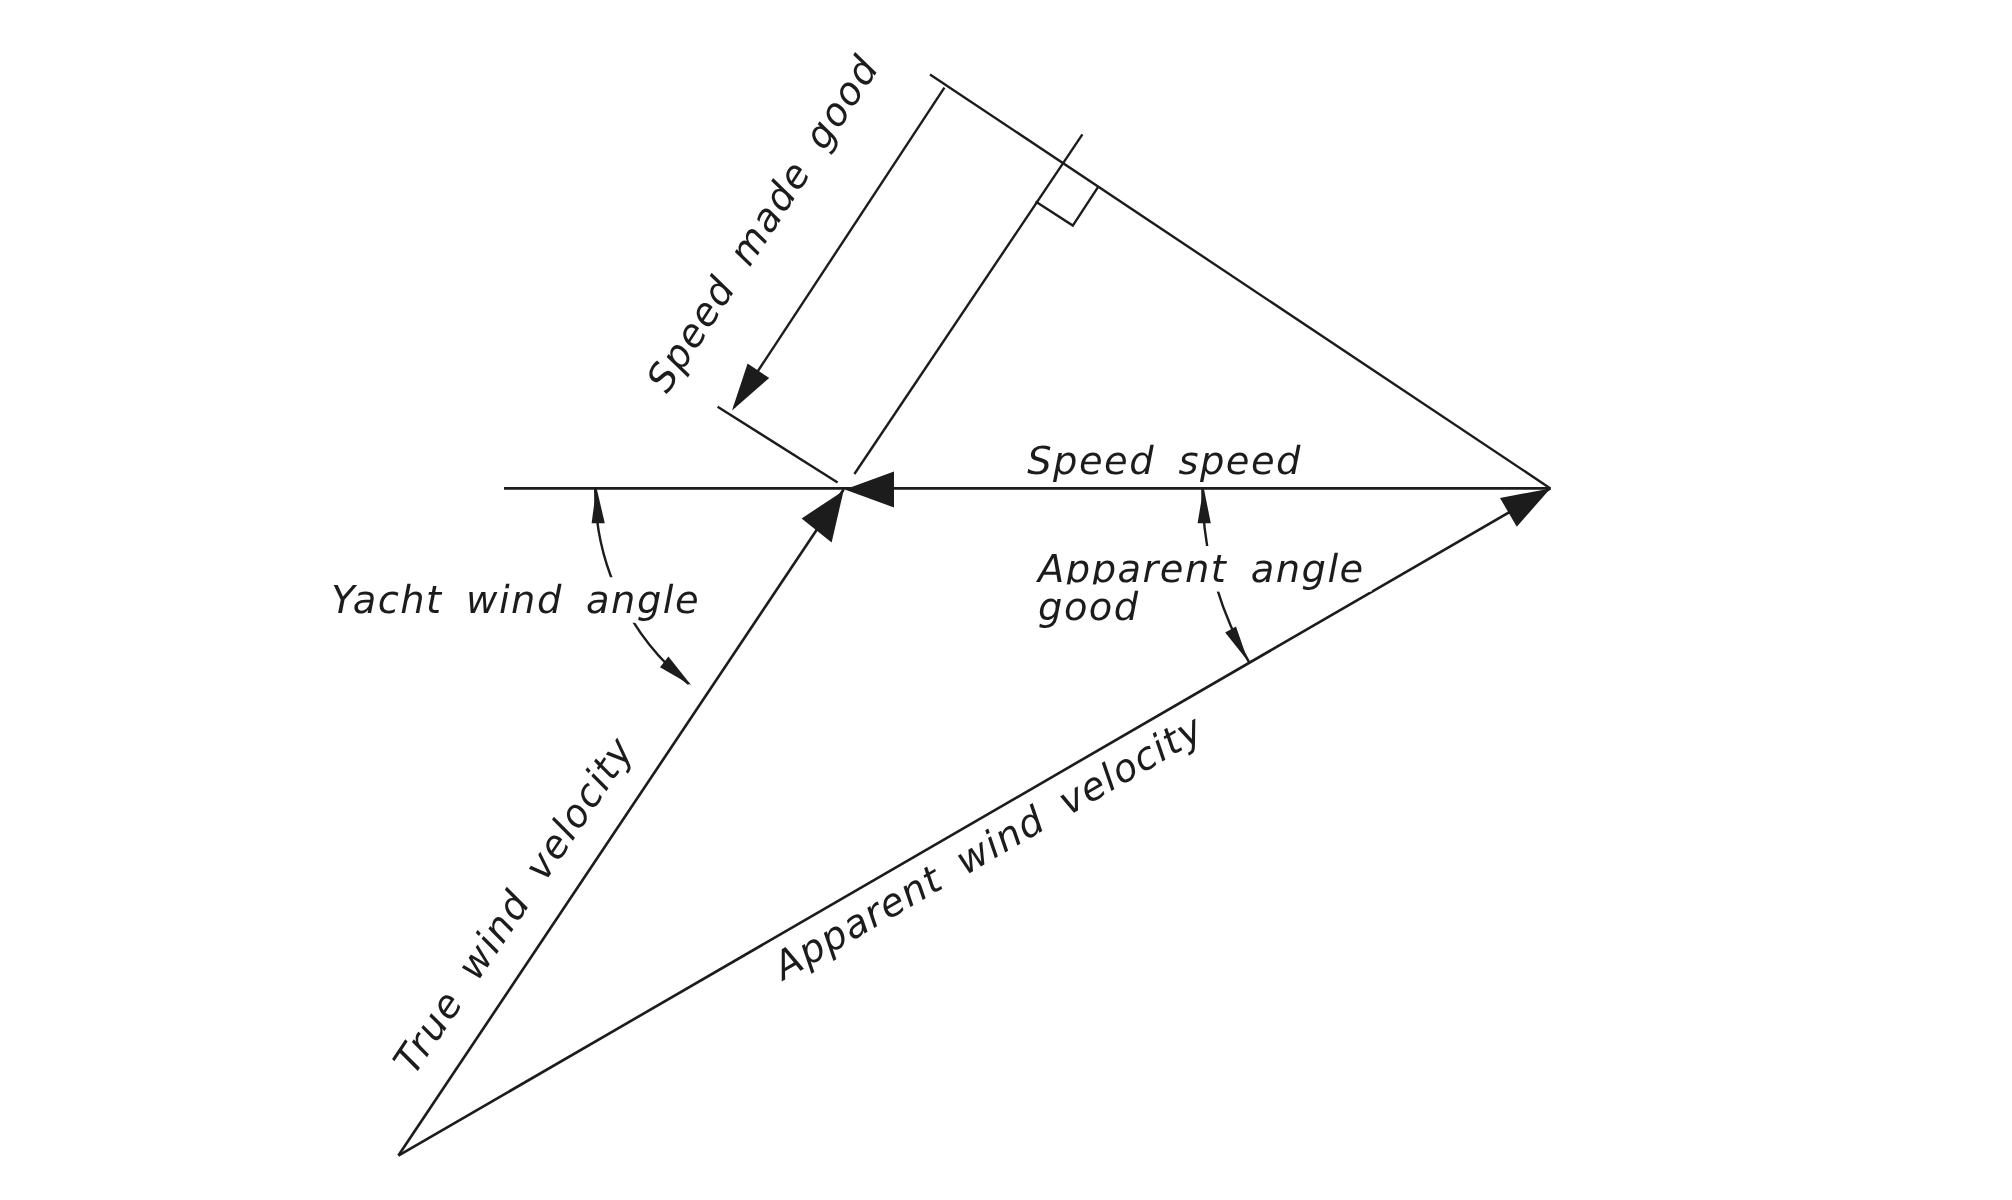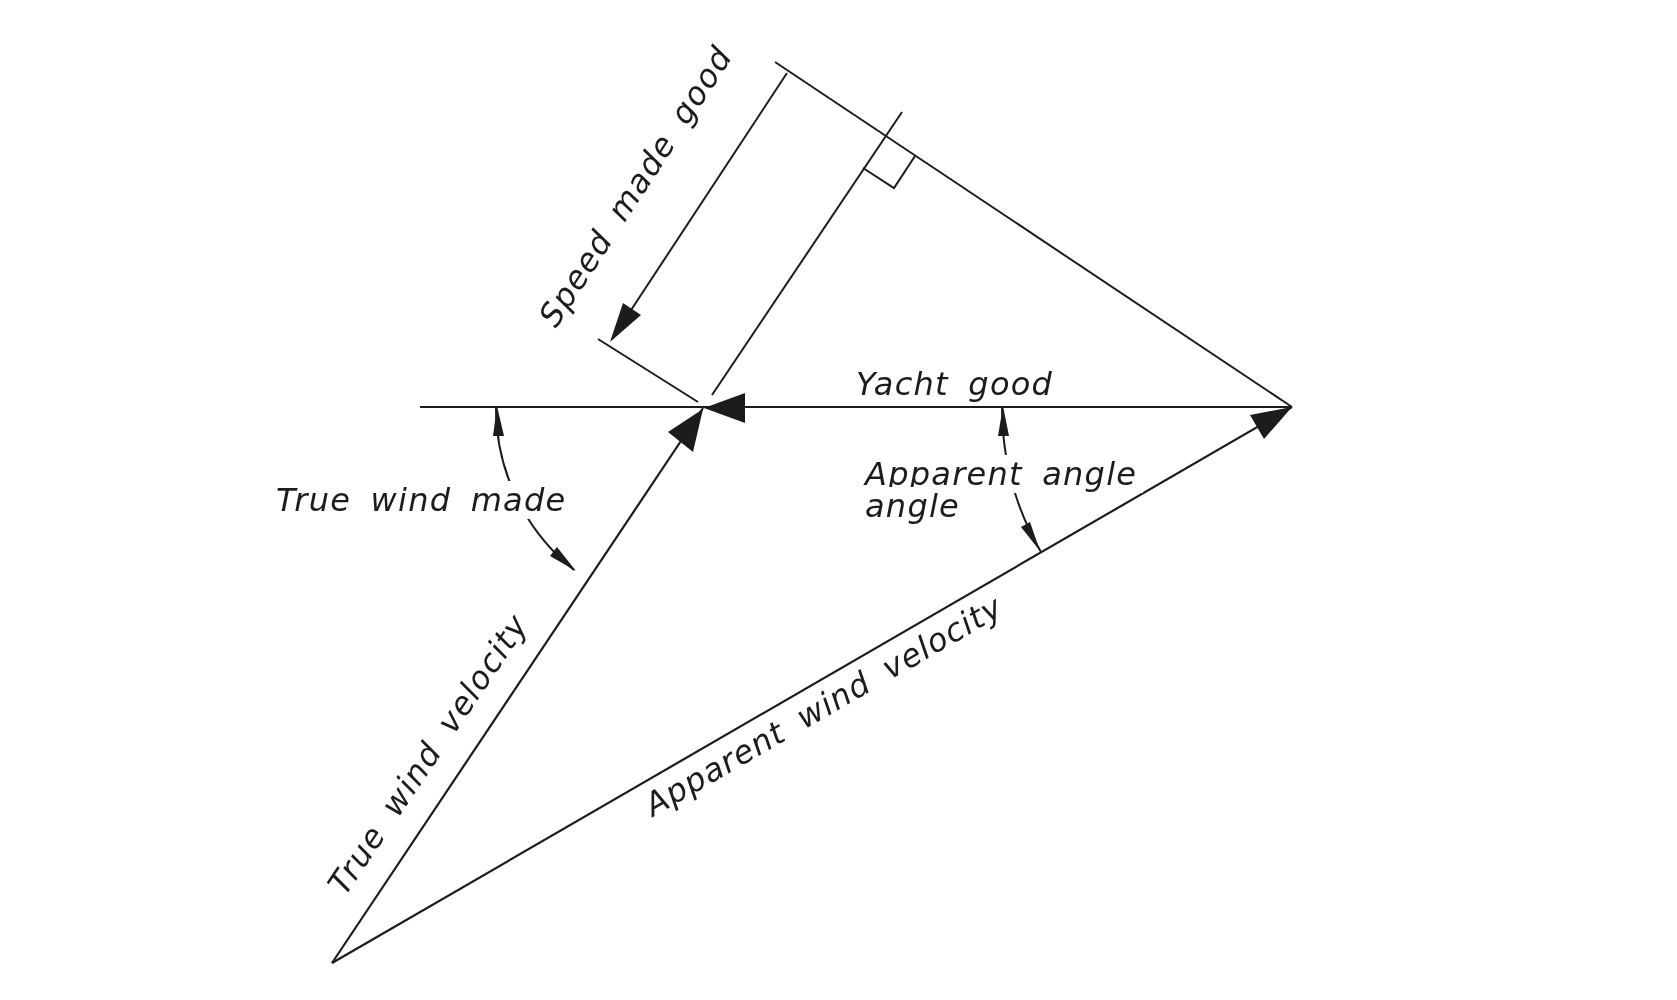--- a/index.html
+++ b/index.html
@@ -65,26 +65,26 @@
     <polygon points="703,409 668,432 693,452"></polygon>
     <polygon points="1292,407 1264,439 1250,415"></polygon>
     <polygon points="610,342 641,315 623,303"></polygon>
 
     <polygon points="497,406 504,436 493,436"></polygon>
     <polygon points="576,571 550,556 557,547"></polygon>
     <polygon points="1003,406 1009,436 998,436"></polygon>
     <polygon points="1040,551 1021,527 1030,522"></polygon>
   </svg>
 
-  <div class="lbl" id="lbl-yacht-speed">Yacht good</div>
+  <div class="lbl" id="lbl-yacht-speed">Speed speed</div>
 
-  <div class="lbl mask" id="lbl-true-wind-angle">True wind made</div>
+  <div class="lbl mask" id="lbl-true-wind-angle">Yacht wind angle</div>
 
   <div class="lbl mask" id="lbl-awa-line1">Apparent angle</div>
-  <div class="lbl mask" id="lbl-awa-line2">angle</div>
+  <div class="lbl mask" id="lbl-awa-line2">good</div>
 
   <div class="lbl rot" id="lbl-speed-made-good">Speed made good</div>
 
   <div class="lbl rot" id="lbl-true-wind-velocity">True wind velocity</div>
 
   <div class="lbl rot" id="lbl-apparent-wind-velocity">Apparent wind velocity</div>
 
 </div>
 
 </body></html>

